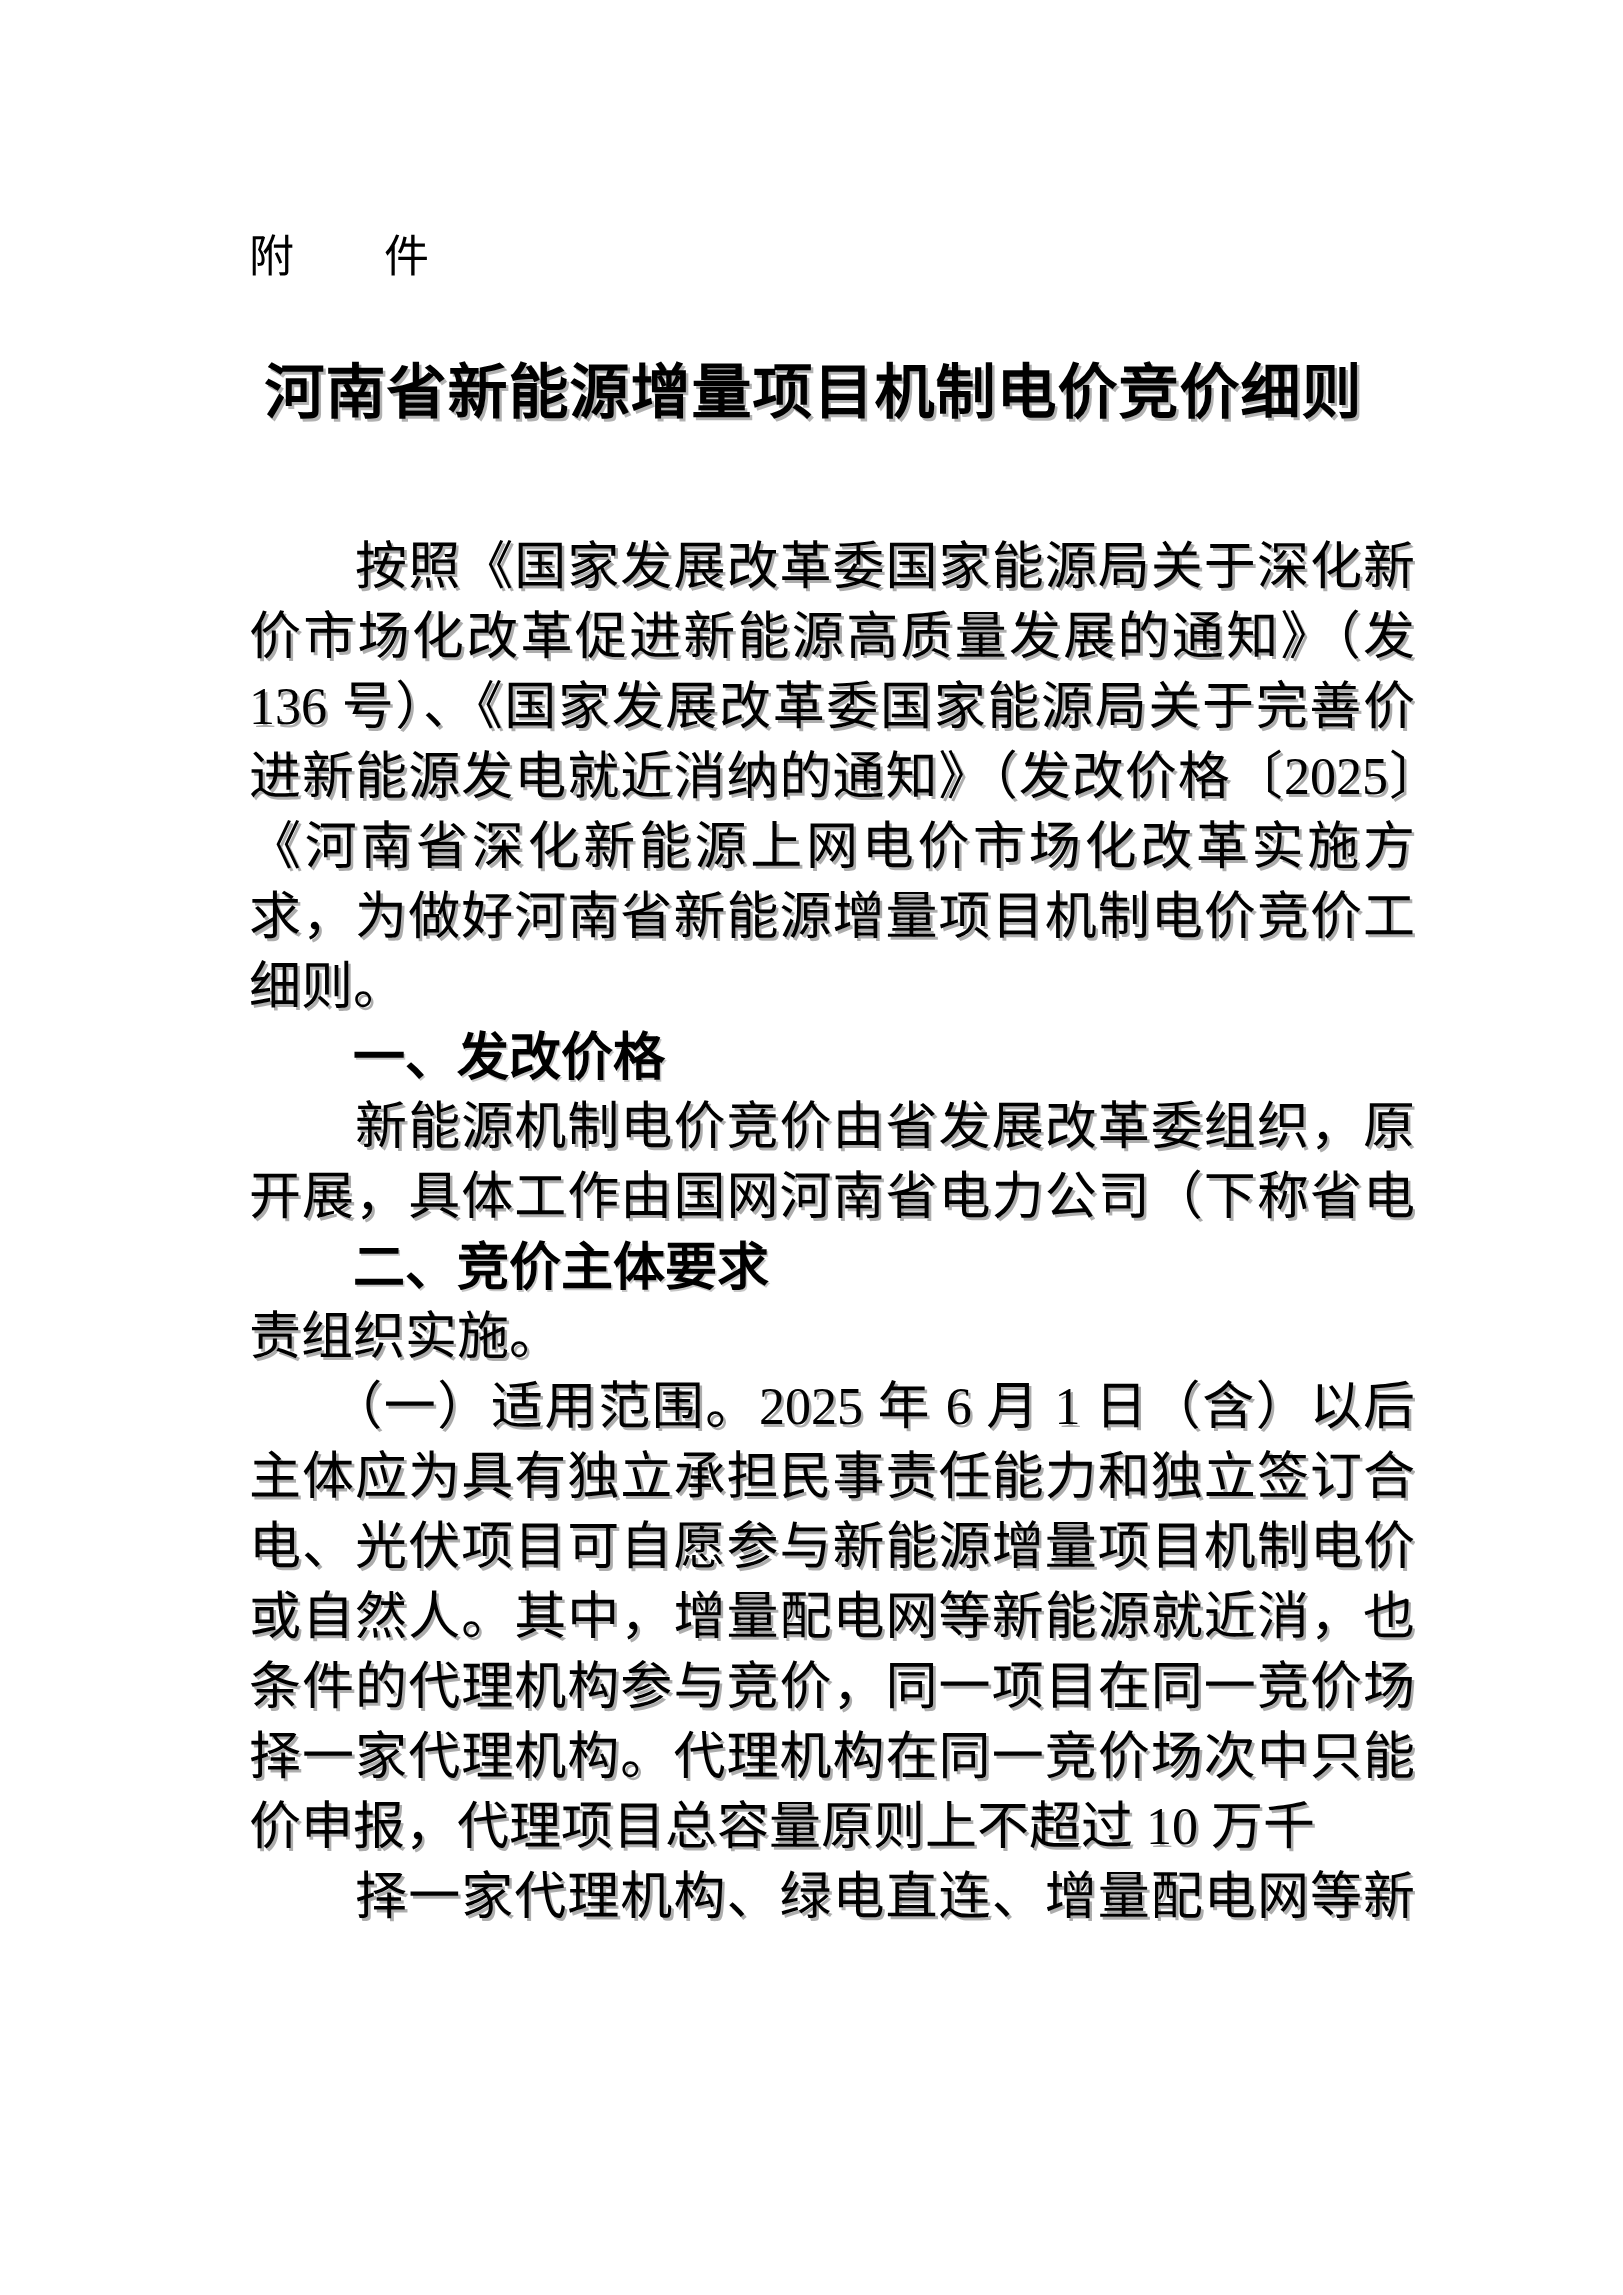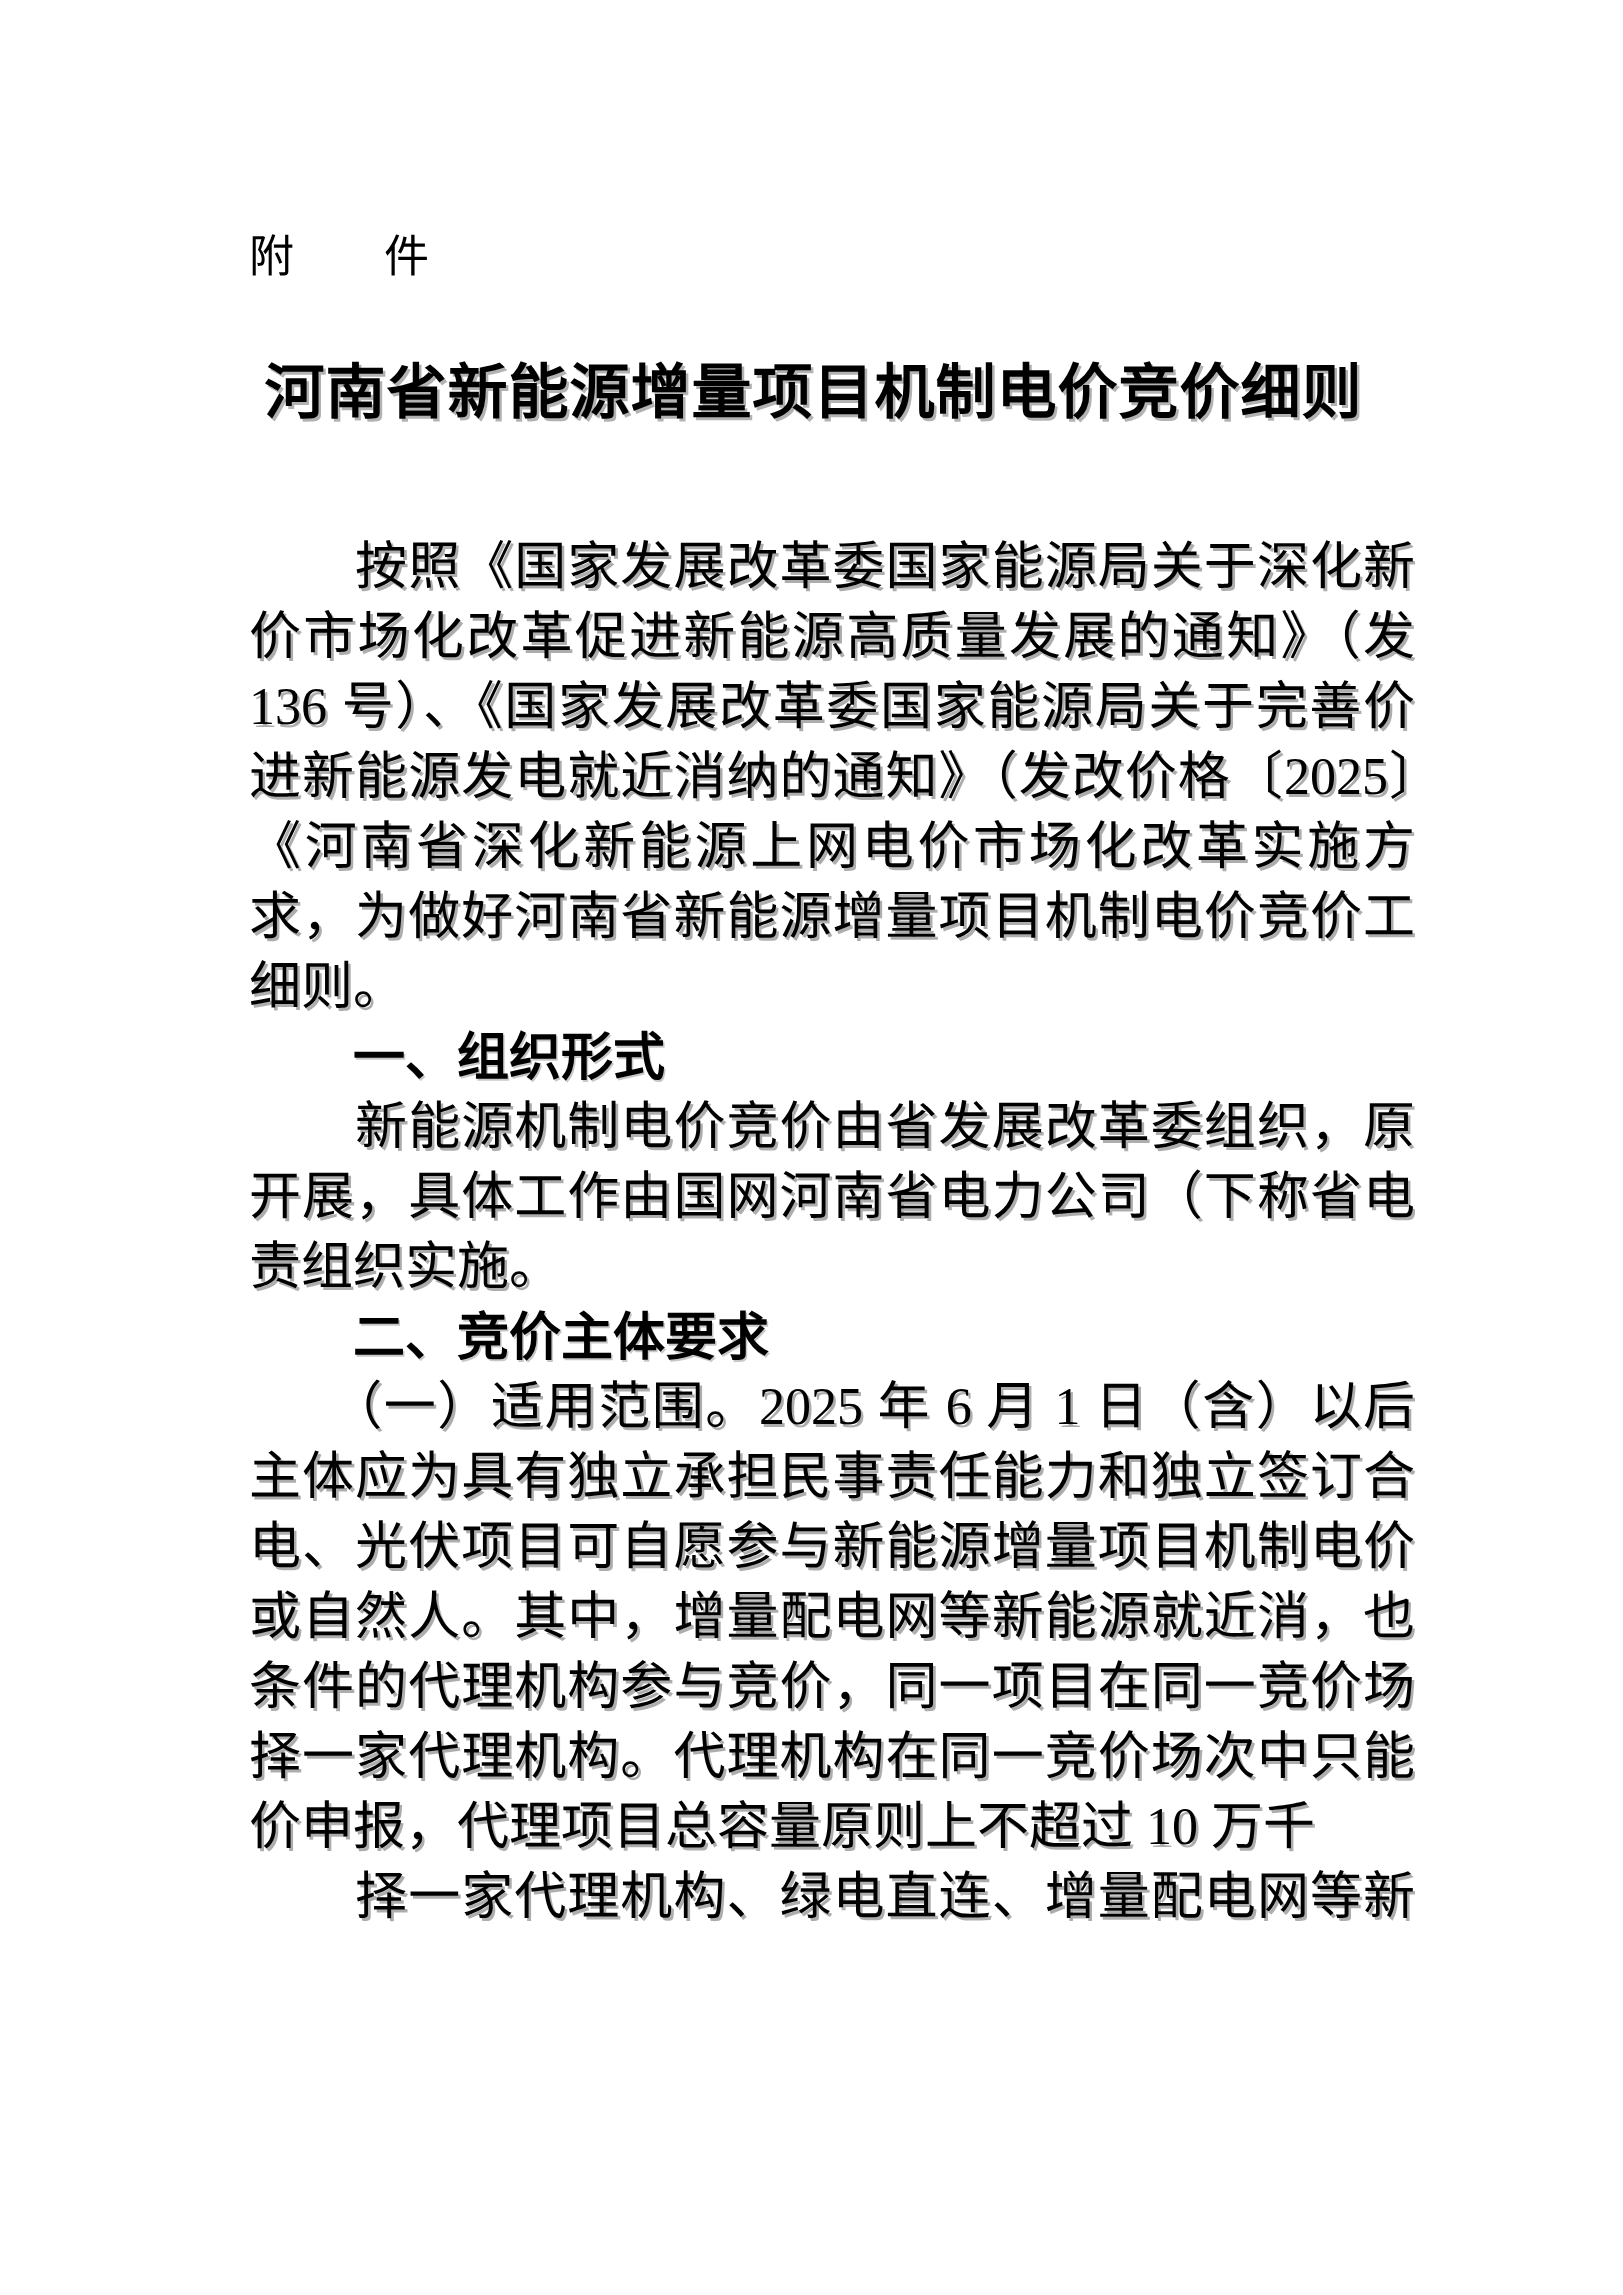--- a/index.html
+++ b/index.html
@@ -73,25 +73,25 @@
   <h1 class="doc-title">河南省新能源增量项目机制电价竞价细则</h1>
 
   <div class="doc-body" id="doc-body">
       <div class="line fill">　　按照《国家发展改革委国家能源局关于深化新能源上网电</div>
       <div class="line fill">价市场化改革促进新能源高质量发展的通知》（发改价格〔2025〕</div>
       <div class="line fill">136 号）、《国家发展改革委国家能源局关于完善价格机制促</div>
       <div class="line fill">进新能源发电就近消纳的通知》（发改价格〔2025〕1192 号）、</div>
       <div class="line fill">《河南省深化新能源上网电价市场化改革实施方案》等文件要</div>
       <div class="line fill">求，为做好河南省新能源增量项目机制电价竞价工作，制定本</div>
       <div class="line">细则。</div>
-      <div class="line heading">　　一、组织形式</div>
+      <div class="line heading">　　一、发改价格</div>
       <div class="line fill">　　新能源机制电价竞价由省发展改革委组织，原则上按年度</div>
       <div class="line fill">开展，具体工作由国网河南省电力公司（下称省电力公司）负</div>
+      <div class="line heading">　　二、竞价主体要求</div>
       <div class="line">责组织实施。</div>
-      <div class="line heading">　　二、竞价主体要求</div>
       <div class="line fill">　　（一）适用范围。2025 年 6 月 1 日（含）以后投产的风</div>
       <div class="line fill">主体应为具有独立承担民事责任能力和独立签订合同的法人</div>
       <div class="line fill">电、光伏项目可自愿参与新能源增量项目机制电价竞价。竞价</div>
       <div class="line fill">或自然人。其中，增量配电网等新能源就近消，也可委托符合</div>
       <div class="line fill">条件的代理机构参与竞价，同一项目在同一竞价场次中仅可选</div>
       <div class="line fill">择一家代理机构。代理机构在同一竞价场次中只能参与一次竞</div>
       <div class="line">价申报，代理项目总容量原则上不超过 10 万千瓦。</div>
       <div class="line fill">　　择一家代理机构、绿电直连、增量配电网等新能源就近消</div>
     </div>
 </div>

